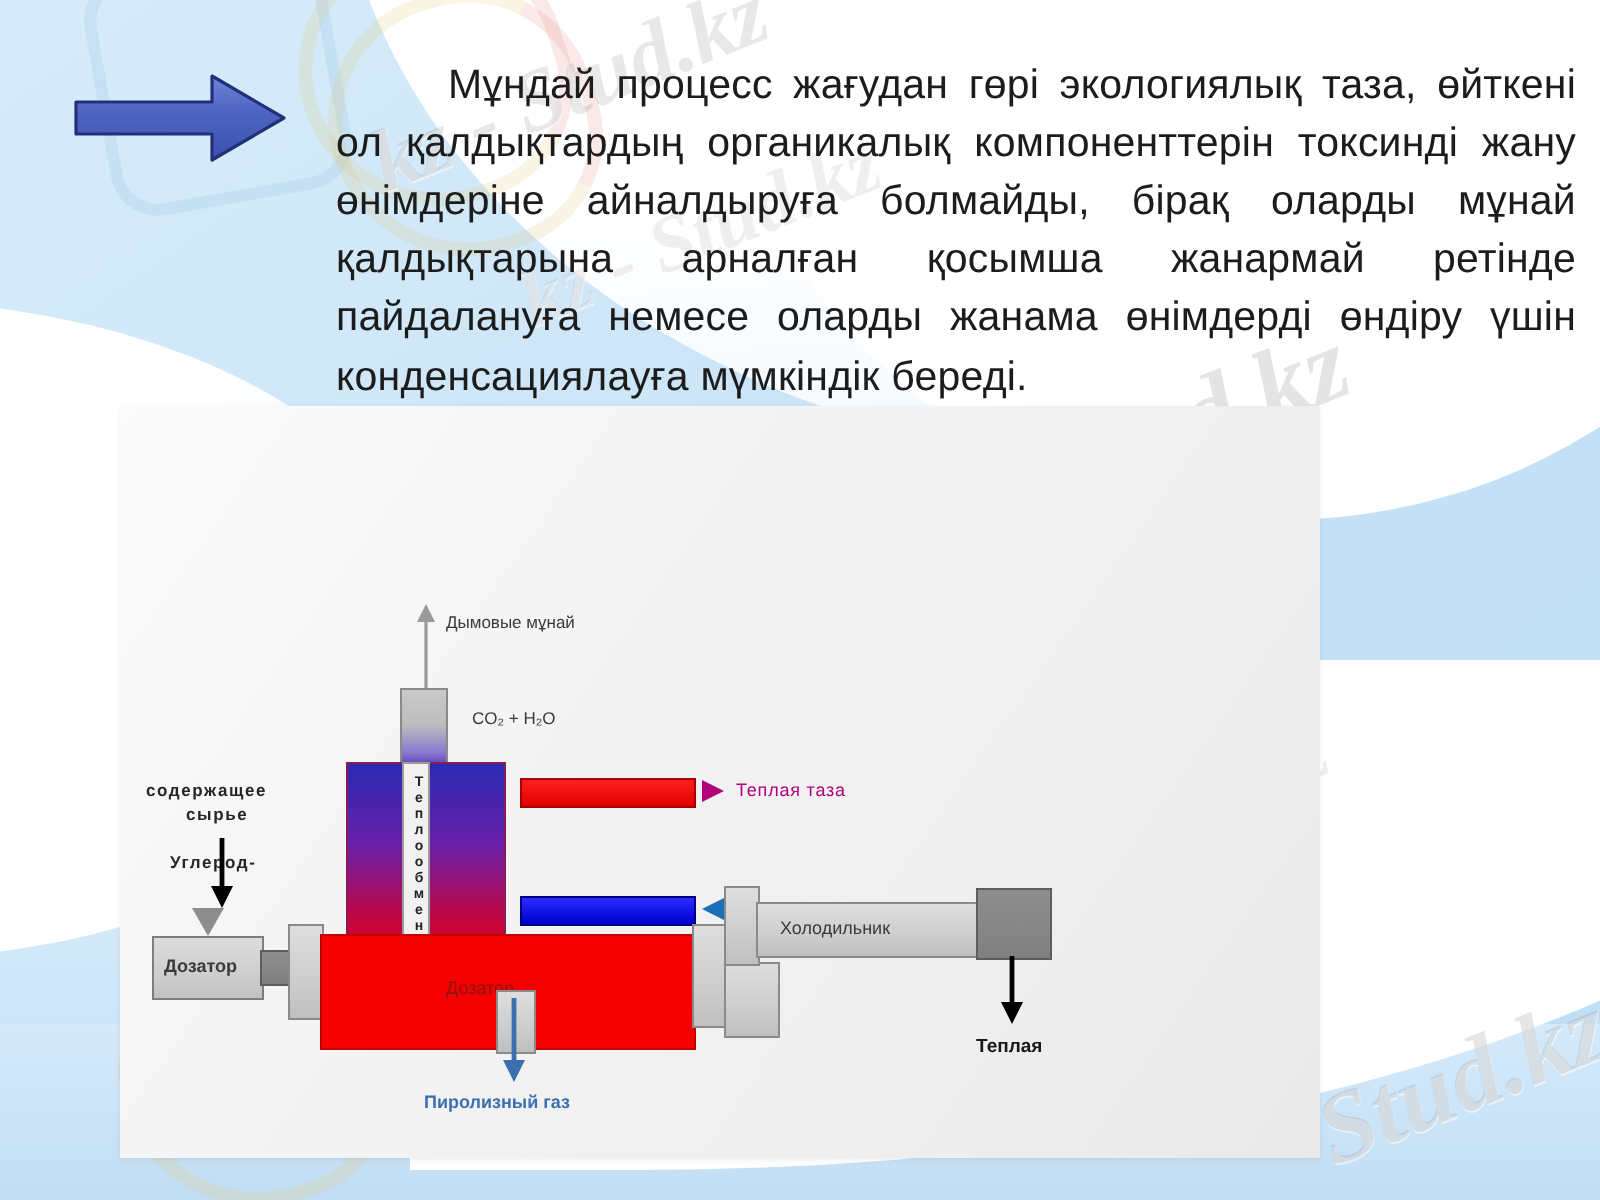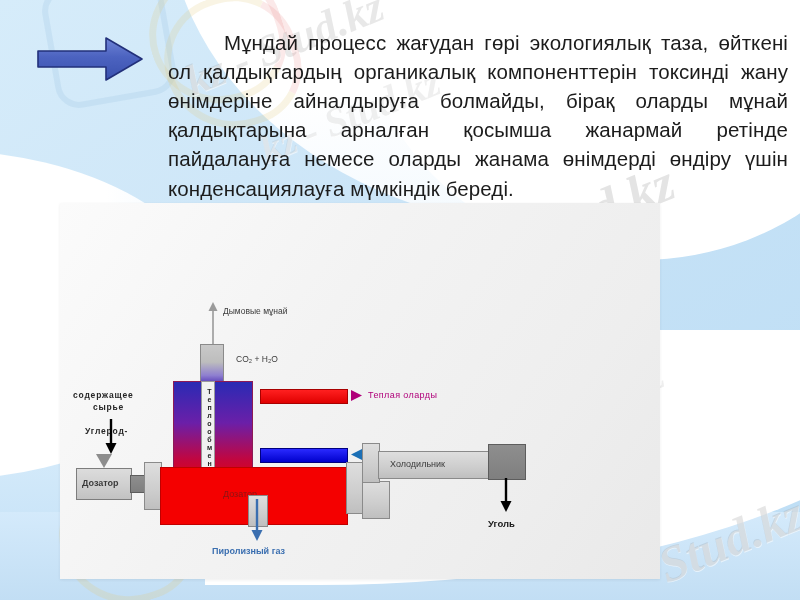--- a/index.html
+++ b/index.html
@@ -259,21 +259,21 @@
       <div class="chimney" style="left:140px; top:45px; width:22px; height:38px;"></div>
 
       <div class="exchanger" style="left:113px; top:82px; width:78px; height:108px;"></div>
 
       <div class="strip-vert" style="left:141px; top:82px; width:14px; height:116px;">Теплообменник</div>
 
       <div class="legend-hot" style="left:200px; top:90px; width:86px; height:13px;"></div>
       <svg style="position:absolute; left:290px; top:90px; width:14px; height:13px;">
         <path d="M1,1 L12,6.5 L1,12 Z" fill="#b0007a"></path>
       </svg>
-      <div class="lbl" style="left:308px; top:91px; color:#b0007a; font-size:9px; letter-spacing:0.4px;">Теплая оларды</div>
+      <div class="lbl" style="left:308px; top:91px; color:#b0007a; font-size:9px; letter-spacing:0.4px;">Теплая таза</div>
 
       <div class="legend-cold" style="left:200px; top:149px; width:86px; height:13px;"></div>
       <svg style="position:absolute; left:290px; top:149px; width:14px; height:13px;">
         <path d="M12,1 L1,6.5 L12,12 Z" fill="#1b6fb5"></path>
       </svg>
       <div class="lbl" style="left:308px; top:150px; color:#1b6fb5; font-size:9px; letter-spacing:0.3px;">Холодная среда</div>
 
       <div class="lbl lbl-b" style="left:25px; top:79px;margin-top:48px;">Углерод-</div>
       <div class="lbl lbl-b" style="left:13px; top:91px;">содержащее</div>
       <div class="lbl lbl-b" style="left:33px; top:103px;">сырье</div>
@@ -300,21 +300,21 @@
 
       <div class="pipe" style="left:302px; top:144px; width:16px; height:38px;"></div>
       <div class="pipe" style="left:318px; top:152px; width:110px; height:26px;"></div>
       <div class="lbl lbl-grey" style="left:330px; top:160px; font-size:9px;">Холодильник</div>
 
       <div class="box-dark" style="left:428px; top:145px; width:36px; height:34px;"></div>
       <svg style="position:absolute; left:439px; top:179px; width:14px; height:36px;">
         <line x1="7" y1="0" x2="7" y2="25" stroke="#000" stroke-width="2.4"></line>
         <path d="M7,34 L1.5,23 L12.5,23 Z" fill="#000"></path>
       </svg>
-      <div class="lbl" style="left:428px; top:219px; font-weight:bold; font-size:9.5px; color:#1a1a1a;">Уголь</div>
+      <div class="lbl" style="left:428px; top:219px; font-weight:bold; font-size:9.5px; color:#1a1a1a;">Теплая</div>
 
       <div class="pipe" style="left:188px; top:196px; width:18px; height:30px;"></div>
       <svg style="position:absolute; left:190px; top:200px; width:14px; height:44px;">
         <line x1="7" y1="0" x2="7" y2="33" stroke="#3b6fb0" stroke-width="2.4"></line>
         <path d="M7,42 L1.5,31 L12.5,31 Z" fill="#3b6fb0"></path>
       </svg>
       <div class="lbl lbl-blue" style="left:152px; top:247px; font-size:9px;">Пиролизный газ</div>
 
     </div>
   </div>

